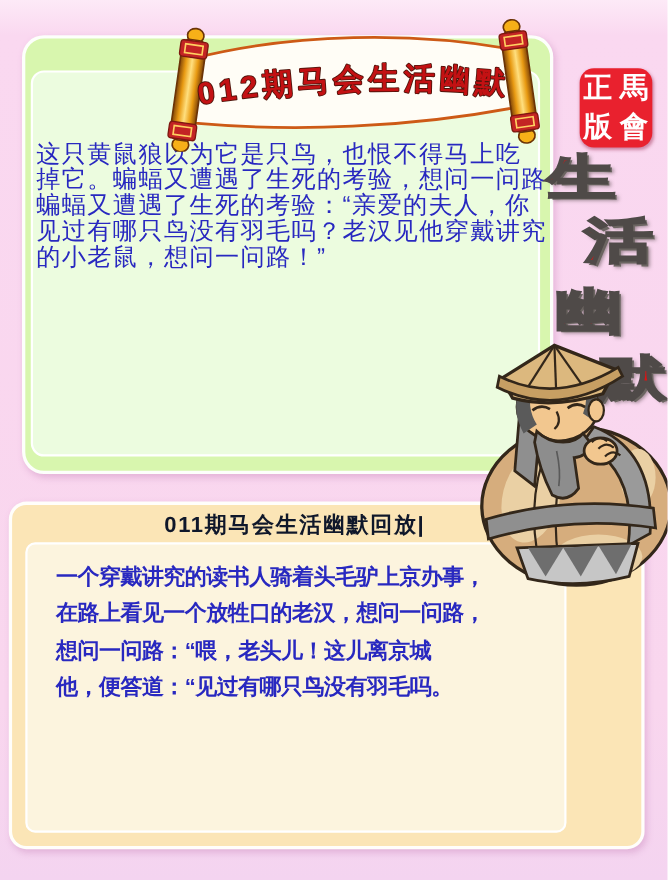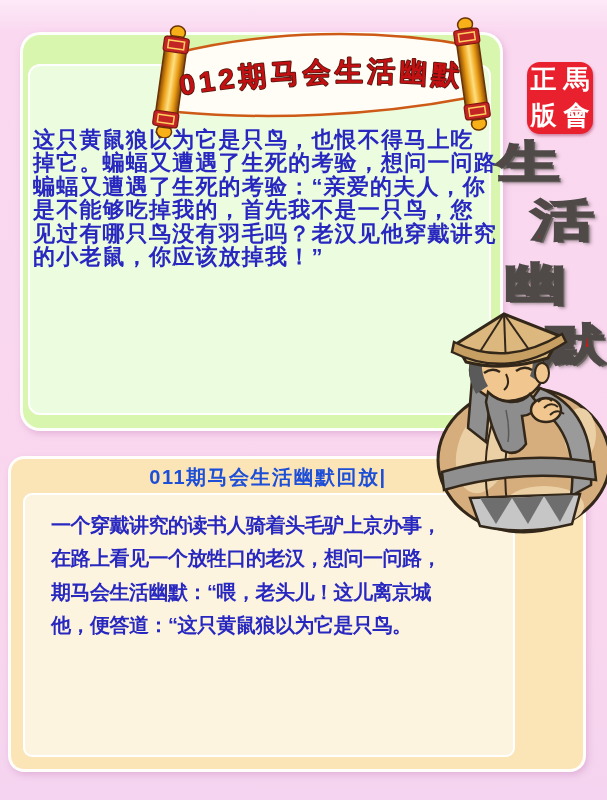--- a/index.html
+++ b/index.html
@@ -7,30 +7,30 @@
   .page{position:relative;width:607px;height:800px;overflow:hidden;
         background:linear-gradient(180deg,#fdeaf7 0%,#fad8f0 4%,#f9d6ee 80%,#f4d4f0 100%);}
 
   
   .card-current{position:absolute;left:20px;top:32px;width:483px;height:399px;
         background:#d8f6ae;border:3px solid rgba(255,255,255,.95);border-radius:20px;
         box-shadow:2px 3px 6px rgba(205,140,190,.45);box-sizing:border-box;}
   .card-current-inner{position:absolute;left:5px;top:29px;width:463px;height:351px;
         background:#ecfcdf;border:2px solid #ffffff;border-radius:12px;box-sizing:border-box;}
   .story-current{position:absolute;left:3px;top:62px;width:455px;
-        color:#2828c0;font-weight:bold;font-size:22px;line-height:23.4px;letter-spacing:1.2px;
+        color:#2828c0;font-weight:normal;font-size:22px;line-height:23.4px;letter-spacing:1.2px;
         white-space:nowrap;}
 
   
   .card-replay{position:absolute;left:8px;top:456px;width:578px;height:316px;
         background:#fbe5b6;border:3px solid rgba(255,255,255,.95);border-radius:16px;
         box-shadow:2px 3px 6px rgba(205,140,190,.45);box-sizing:border-box;}
   .replay-header{position:absolute;left:0;top:5px;width:100%;text-align:center;
         padding-right:58px;box-sizing:border-box;
-        color:#1d4ed8;font-weight:bold;font-size:20px;letter-spacing:1.5px;}
+        color:#0f172a;font-weight:bold;font-size:20px;letter-spacing:1.5px;}
   .card-replay-inner{position:absolute;left:12px;top:34px;width:492px;height:264px;
         background:#fcf4de;border:2px solid #ffffff;border-radius:9px;box-sizing:border-box;}
   .story-replay{position:absolute;left:26px;top:14px;
         color:#2828c0;font-weight:bold;font-size:20px;line-height:33.4px;letter-spacing:-0.5px;
         white-space:nowrap;}
 
   
   .seal{position:absolute;left:527px;top:62px;width:66px;height:72px;background:#e9212e;
         border-radius:13px;box-shadow:1px 2px 3px rgba(150,30,70,.45);
         display:grid;grid-template-columns:1fr 1fr;grid-template-rows:1fr 1fr;}
@@ -58,35 +58,34 @@
 <body>
 
 <div class="page">
 
   <div class="card-current">
     <div class="card-current-inner">
       <div class="story-current">
         <div>这只黄鼠狼以为它是只鸟，也恨不得马上吃</div>
         <div>掉它。蝙蝠又遭遇了生死的考验，想问一问路</div>
         <div>蝙蝠又遭遇了生死的考验：“亲爱的夫人，你</div>
-        <div>是不能够吃掉我的，首先我不是一只鸟，您</div>
         <div>见过有哪只鸟没有羽毛吗？老汉见他穿戴讲究</div>
-        <div>的小老鼠，你应该放掉我！”</div>
+        <div>的小老鼠，想问一问路！”</div>
       </div>
     </div>
   </div>
 
   <div class="card-replay">
     <div class="replay-header">011期马会生活幽默回放|</div>
     <div class="card-replay-inner">
       <div class="story-replay">
         <div>一个穿戴讲究的读书人骑着头毛驴上京办事，</div>
         <div>在路上看见一个放牲口的老汉，想问一问路，</div>
-        <div>期马会生活幽默：“喂，老头儿！这儿离京城</div>
-        <div>他，便答道：“这只黄鼠狼以为它是只鸟。</div>
+        <div>想问一问路：“喂，老头儿！这儿离京城</div>
+        <div>他，便答道：“见过有哪只鸟没有羽毛吗。</div>
       </div>
     </div>
   </div>
 
   <div>
     <span class="side-char c0">生</span>
     <span class="side-char c1">活</span>
     <span class="side-char c2">幽</span>
     <span class="side-char c3">默</span>
   </div>

